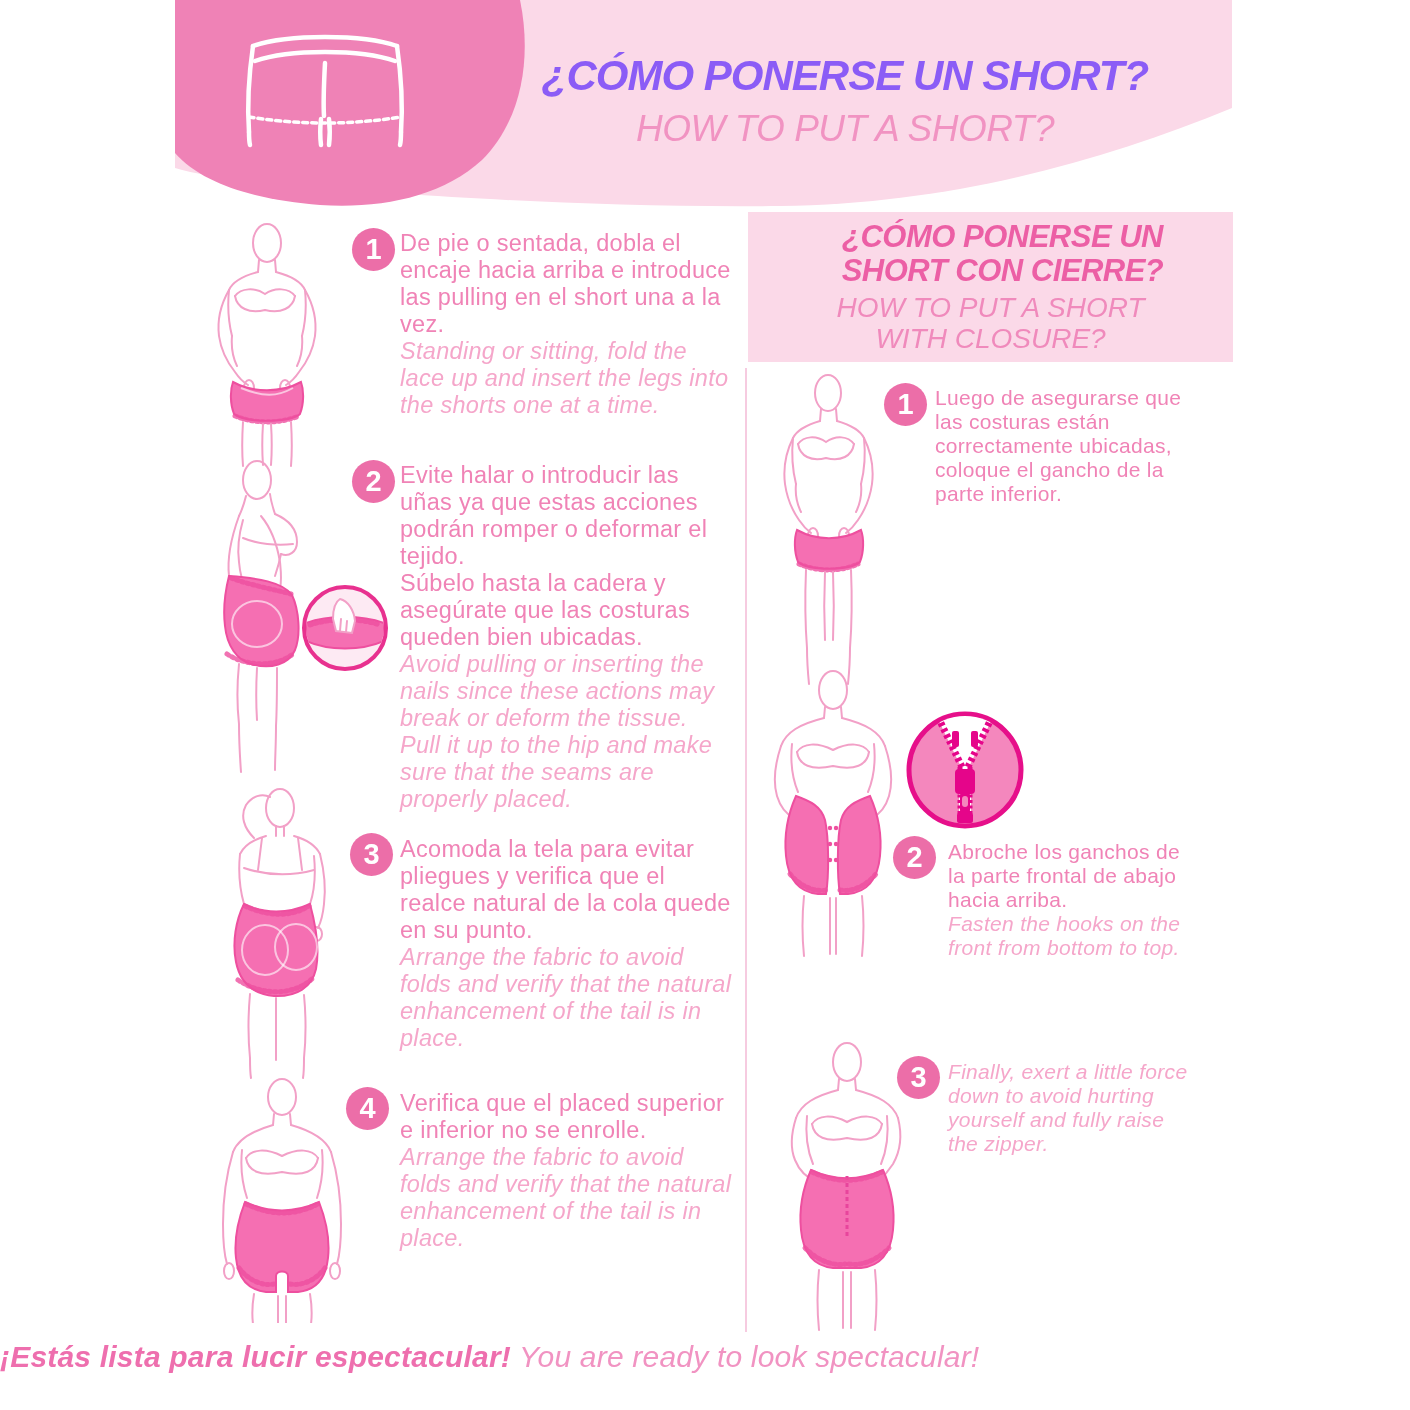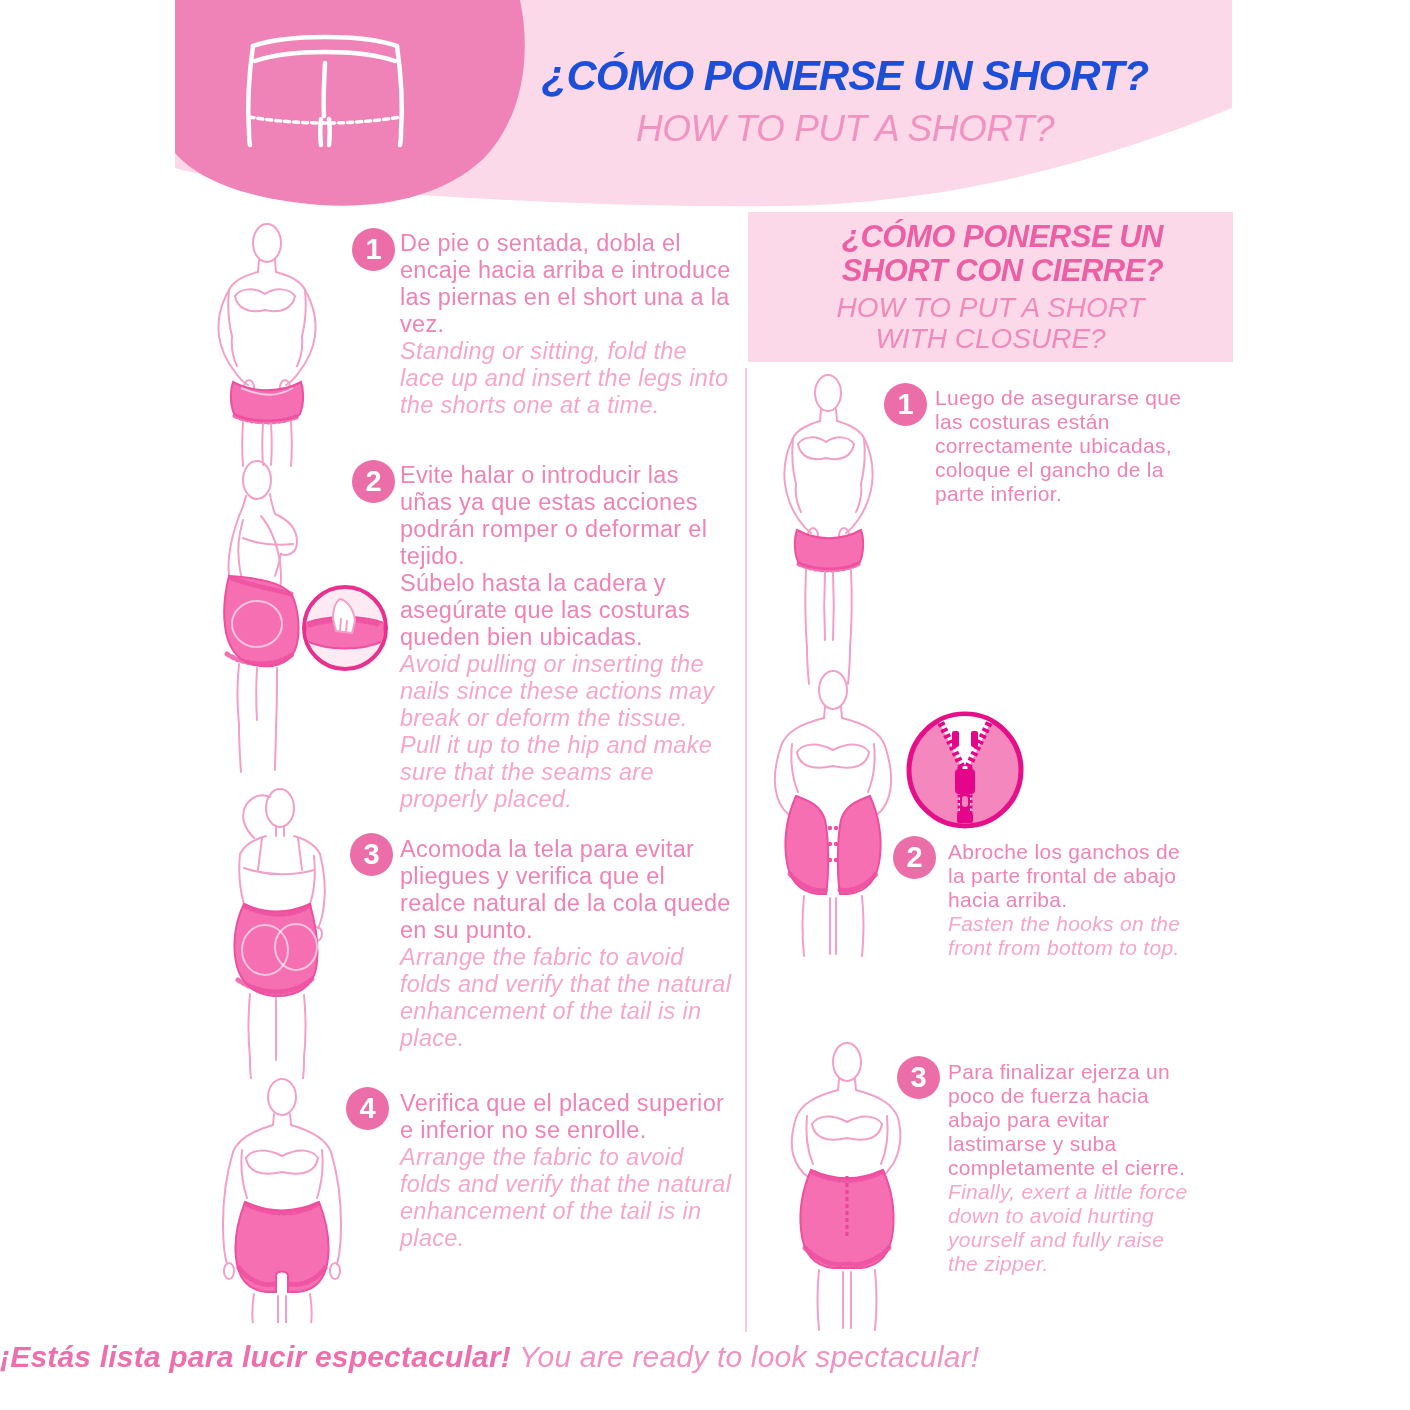--- a/index.html
+++ b/index.html
@@ -1,21 +1,21 @@
 <!DOCTYPE html>
 <html><head>
 <meta charset="utf-8">
 <style>
   html,body{margin:0;padding:0;background:#ffffff;}
   .page{position:relative;width:1410px;height:1410px;background:#ffffff;overflow:hidden;
         font-family:"Liberation Sans", sans-serif;}
   
   .hero-svg{position:absolute;left:0;top:0;}
   .hero-titles{position:absolute;left:520px;top:52px;width:650px;text-align:center;}
-  .title-es{font-size:42px;font-weight:700;font-style:italic;color:#1d4ed8;letter-spacing:-1px;}
+  .title-es{font-size:42px;font-weight:700;font-style:italic;color:#8b5cf6;letter-spacing:-1px;}
   .title-en{font-size:37px;font-style:italic;color:#f193c2;letter-spacing:-0.5px;margin-top:8px;}
   
   .divider{position:absolute;left:745px;top:368px;width:2px;height:964px;background:#f6cbe0;}
   .badge{position:absolute;width:43px;height:43px;border-radius:50%;background:#ec6ea8;
          color:#ffffff;font-weight:700;font-size:29px;display:flex;align-items:center;justify-content:center;}
   .stept{position:absolute;letter-spacing:0.3px;}
   .stept .es{color:#f083b6;margin:0 0 0 0;}
   .stept .en{color:#f5a6ca;font-style:italic;margin:0;}
   .left .stept{font-size:23.5px;line-height:27px;width:332px;}
   .right-col .stept{font-size:21px;line-height:24px;width:248px;}
@@ -81,21 +81,21 @@
       <ellipse class="ln" cx="64" cy="166" rx="5" ry="8"></ellipse>
       <ellipse class="ln" cx="100" cy="166" rx="5" ry="8"></ellipse>
       <path class="sh" d="M48,160 C45,168 45,182 49,192 C59,201 105,201 115,192 C119,182 119,168 116,160 C96,171 68,171 48,160 Z"></path>
       <path class="hl" d="M56,166 C78,175 92,175 108,166"></path>
       <path class="lace" d="M50,194 C70,202 94,202 114,194"></path>
       <path class="ln" d="M58,200 C57,216 57,232 58,244 M106,200 C107,216 107,232 106,244"></path>
       <path class="ln" d="M78,202 C77,217 77,230 78,243 M86,202 C87,217 87,230 86,243"></path>
     </svg>
     <div class="badge" style="left:352px;top:228px">1</div>
     <div class="stept" style="left:400px;top:230px">
-      <p class="es">De pie o sentada, dobla el encaje hacia arriba e introduce las piernas en el short una a la vez.</p>
+      <p class="es">De pie o sentada, dobla el encaje hacia arriba e introduce las pulling en el short una a la vez.</p>
       <p class="en">Standing or sitting, fold the lace up and insert the legs into the shorts one at a time.</p>
     </div>
 
     <svg class="fig" style="left:185px;top:458px" width="160" height="320" viewBox="0 0 160 320">
       <ellipse class="ln" cx="72" cy="22" rx="14" ry="19"></ellipse>
       <path class="ln" d="M61,38 C59,46 57,52 54,58 M85,36 C86,44 88,50 90,56"></path>
       <path class="ln" d="M54,58 C46,80 42,100 44,118"></path>
       <path class="ln" d="M90,56 C104,62 112,72 112,84 C112,94 104,99 96,96"></path>
       <path class="ln" d="M58,80 C72,86 92,88 108,86"></path>
       <path class="ln" d="M96,96 C94,106 92,112 90,118"></path>
@@ -273,21 +273,20 @@
       <path class="sh" d="M56,130 C48,148 44,170 46,190 C48,212 58,226 78,228 L106,228 C126,226 136,212 138,190 C140,170 136,148 128,130 C104,141 80,141 56,130 Z"></path>
       <path class="zipline" d="M92,136 L92,196"></path>
       <path class="lace" d="M57,132 C80,143 104,143 127,132"></path>
       <path class="lace" d="M50,208 C64,222 80,226 90,224"></path>
       <path class="lace" d="M94,224 C104,226 120,222 134,208"></path>
       <path class="ln" d="M64,230 C62,250 62,270 64,290 M120,230 C122,250 122,270 120,290"></path>
       <path class="ln" d="M88,232 L88,288 M96,232 L96,288"></path>
     </svg>
     <div class="badge" style="left:897px;top:1056px">3</div>
     <div class="stept" style="left:948px;top:1060px">
-      <p class="es">Para finalizar ejerza un poco de fuerza hacia abajo para evitar lastimarse y suba completamente el cierre.</p>
       <p class="en">Finally, exert a little force down to avoid hurting yourself and fully raise the zipper.</p>
     </div>
   </div>
 
   <div class="footer">
     <span class="f-es">¡Estás lista para lucir espectacular!</span>
     <span> </span>
     <span class="f-en">You are ready to look spectacular!</span>
   </div>
 

